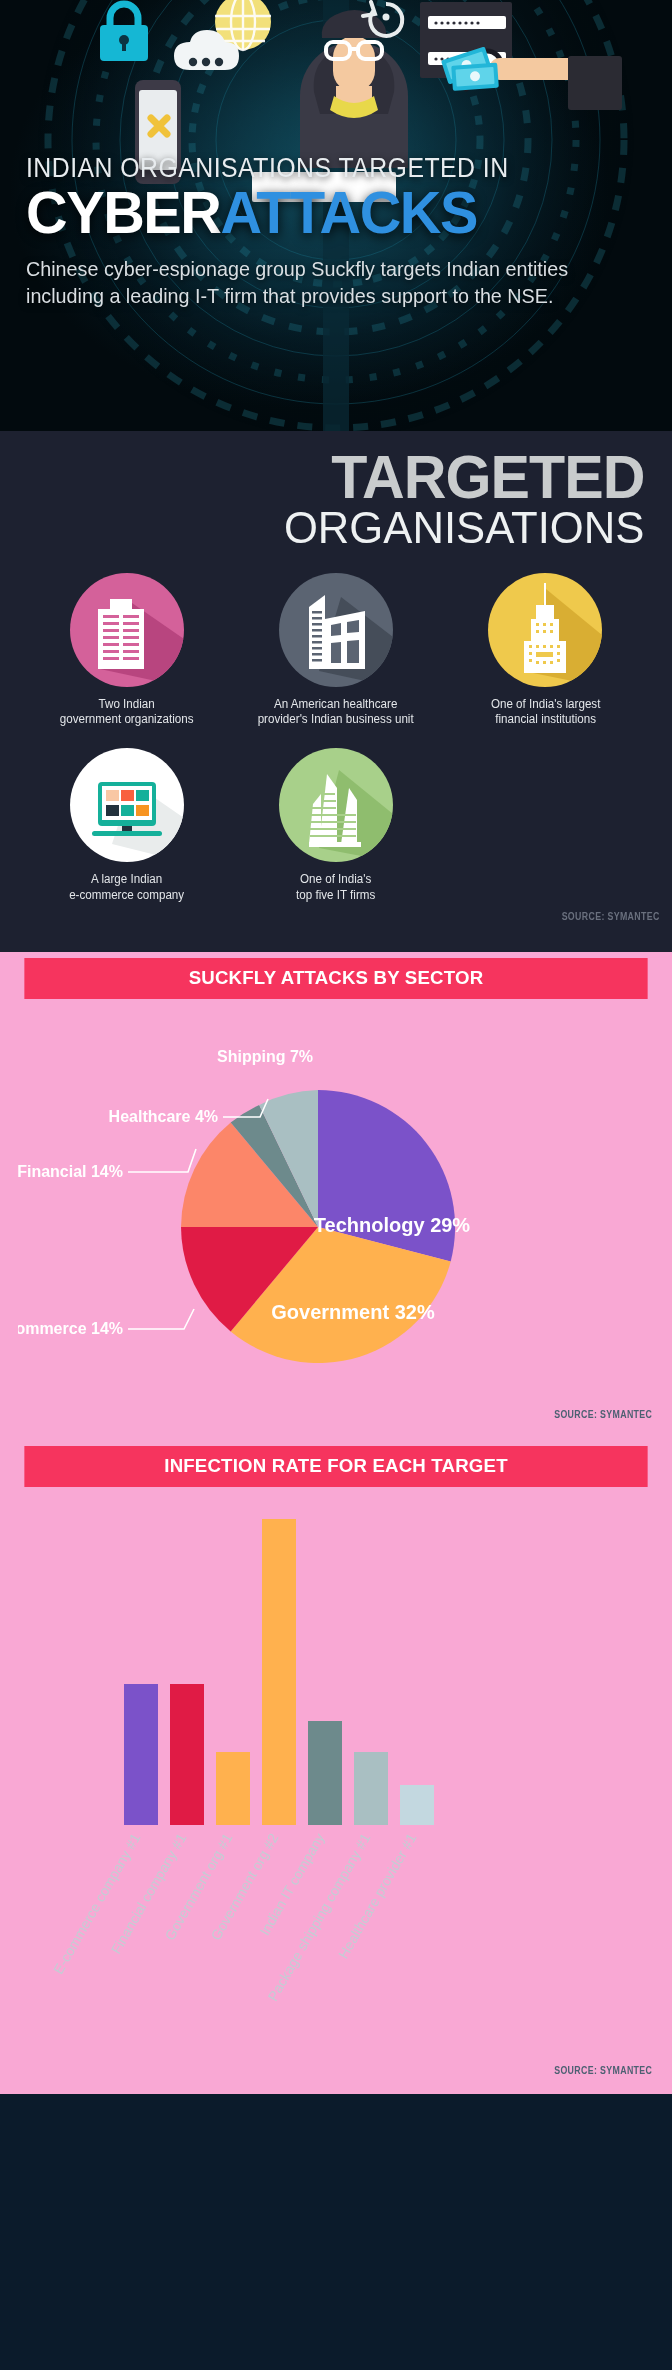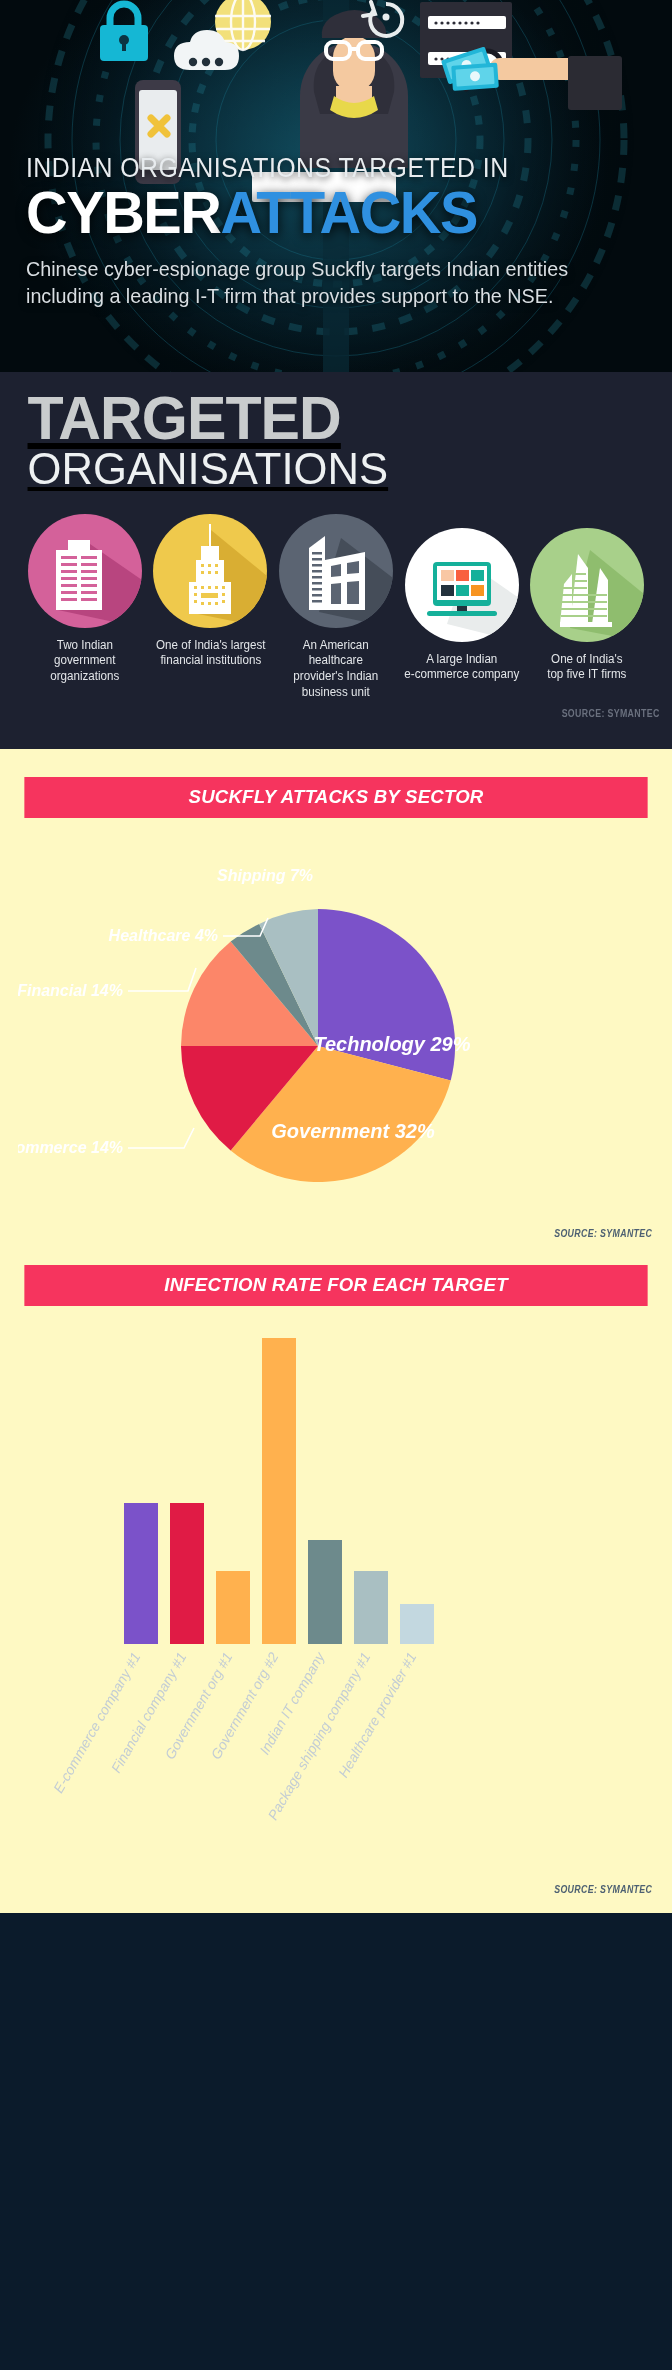--- a/index.html
+++ b/index.html
@@ -12,21 +12,21 @@
     position: relative;
     width: 672px;
     height: 2370px;
     overflow: hidden;
   }
 
   
   .hero {
     position: relative;
     width: 672px;
-    height: 372px;
+    height: 431px;
     background:
       radial-gradient(ellipse 300px 220px at 46% 44%, #0d3a4a 0%, #082733 38%, #04151d 68%, #020a0e 100%),
       #020a0e;
     overflow: hidden;
   }
   .hero-rings {
     position: absolute;
     left: 50%; top: 140px;
     width: 640px; height: 640px;
     margin-left: -320px;
@@ -70,42 +70,42 @@
     transform-origin: left center;
     text-shadow: 0 2px 8px rgba(0,0,0,.8);
   }
 
   
   .orgs {
     position: relative;
     background: #1d2130;
     padding: 18px 0 30px;
   }
-  .orgs-title-wrap { text-align: left; padding: 0 18px; text-decoration: underline; }
+  .orgs-title-wrap { text-align: right; padding: 0 18px; }
   .orgs-t1 {
     font-size: 61px;
     font-weight: 700;
     letter-spacing: -1px;
     color: #c9cccd;
     line-height: .95;
     transform: scaleX(.97);
   }
   .orgs-t2 {
     font-size: 45px;
     font-weight: 300;
     letter-spacing: 0px;
     color: #eef1f2;
     line-height: 1.02;
     margin-top: -2px;
     transform: scaleX(.97);
   }
 
   .org-grid {
     display: grid;
-    grid-template-columns: repeat(5, 1fr);
+    grid-template-columns: repeat(3, 1fr);
     gap: 6px 0;
     padding: 22px 22px 0;
   }
   .org-cell { text-align: center; }
   .org-circle {
     position: relative;
     width: 114px; height: 114px;
     margin: 0 auto;
     border-radius: 50%;
     overflow: hidden;
@@ -124,21 +124,21 @@
     padding: 8px 14px 0;
     font-size: 10px;
     letter-spacing: .4px;
     color: #6a707e;
     font-weight: 700;
     transform: scaleX(.88);
     transform-origin: right center;
   }
 
   
-  .chartsec { background: #fef9c3; padding: 28px 18px 10px; font-style: italic; }
+  .chartsec { background: #f9a8d4; padding: 6px 18px 10px; }
   .banner {
     background: #f6345e;
     color: #ffffff;
     text-align: center;
     font-size: 19px;
     font-weight: 700;
     letter-spacing: .2px;
     padding: 9px 6px 10px;
     transform: scaleX(.98);
   }
@@ -340,20 +340,47 @@
                 <rect x="53" y="70" width="16" height="3"></rect>
               <rect x="33" y="77" width="16" height="3"></rect>
                 <rect x="53" y="77" width="16" height="3"></rect>
               <rect x="33" y="84" width="16" height="3"></rect>
                 <rect x="53" y="84" width="16" height="3"></rect>
             </g>
           </svg>
         </div>
         <div class="org-caption">Two Indian
 government organizations</div>
+      </div>
+
+      <div class="org-cell">
+        <div class="org-circle" style="background:#5b6472">
+          <svg viewBox="0 0 114 114">
+            <path d="M40 98 L114 114 L114 64 L62 24 Z" fill="#454d59"></path>
+            <path d="M30 34 L46 22 L46 96 L30 96 Z" fill="#ffffff"></path>
+            <path d="M46 46 L86 38 L86 96 L46 96 Z" fill="#ffffff"></path>
+            <g fill="#5b6472">
+              <rect x="33" y="38" width="10" height="2.5"></rect>
+                <rect x="33" y="44" width="10" height="2.5"></rect>
+              <rect x="33" y="50" width="10" height="2.5"></rect>
+                <rect x="33" y="56" width="10" height="2.5"></rect>
+              <rect x="33" y="62" width="10" height="2.5"></rect>
+                <rect x="33" y="68" width="10" height="2.5"></rect>
+              <rect x="33" y="74" width="10" height="2.5"></rect>
+                <rect x="33" y="80" width="10" height="2.5"></rect>
+              <rect x="33" y="86" width="10" height="2.5"></rect>
+              <path d="M52 52 L62 50 L62 62 L52 63 Z"></path>
+              <path d="M68 49 L80 47 L80 59 L68 60 Z"></path>
+              <path d="M52 70 L62 69 L62 90 L52 90 Z"></path>
+              <path d="M68 68 L80 67 L80 90 L68 90 Z"></path>
+            </g>
+          </svg>
+        </div>
+        <div class="org-caption">An American healthcare
+provider's Indian business unit</div>
       </div>
 
       <div class="org-cell">
         <div class="org-circle" style="background:#efc94c">
           <svg viewBox="0 0 114 114">
             <path d="M45 100 L114 114 L114 62 L58 16 Z" fill="#d9ae33"></path>
             <rect x="56" y="10" width="2" height="22" fill="#ffffff"></rect>
             <path d="M48 32 h18 v14 h-18 z" fill="#ffffff"></path>
             <rect x="43" y="46" width="28" height="22" fill="#ffffff"></rect>
             <rect x="36" y="68" width="42" height="32" fill="#ffffff"></rect>
@@ -377,47 +404,20 @@
                 <rect x="55" y="88" width="3" height="3"></rect>
                 <rect x="62" y="88" width="3" height="3"></rect>
                 <rect x="69" y="86" width="3" height="3"></rect>
             </g>
           </svg>
         </div>
         <div class="org-caption">One of India's largest
 financial institutions</div>
       </div>
 
-      <div class="org-cell">
-        <div class="org-circle" style="background:#5b6472">
-          <svg viewBox="0 0 114 114">
-            <path d="M40 98 L114 114 L114 64 L62 24 Z" fill="#454d59"></path>
-            <path d="M30 34 L46 22 L46 96 L30 96 Z" fill="#ffffff"></path>
-            <path d="M46 46 L86 38 L86 96 L46 96 Z" fill="#ffffff"></path>
-            <g fill="#5b6472">
-              <rect x="33" y="38" width="10" height="2.5"></rect>
-                <rect x="33" y="44" width="10" height="2.5"></rect>
-              <rect x="33" y="50" width="10" height="2.5"></rect>
-                <rect x="33" y="56" width="10" height="2.5"></rect>
-              <rect x="33" y="62" width="10" height="2.5"></rect>
-                <rect x="33" y="68" width="10" height="2.5"></rect>
-              <rect x="33" y="74" width="10" height="2.5"></rect>
-                <rect x="33" y="80" width="10" height="2.5"></rect>
-              <rect x="33" y="86" width="10" height="2.5"></rect>
-              <path d="M52 52 L62 50 L62 62 L52 63 Z"></path>
-              <path d="M68 49 L80 47 L80 59 L68 60 Z"></path>
-              <path d="M52 70 L62 69 L62 90 L52 90 Z"></path>
-              <path d="M68 68 L80 67 L80 90 L68 90 Z"></path>
-            </g>
-          </svg>
-        </div>
-        <div class="org-caption">An American healthcare
-provider's Indian business unit</div>
-      </div>
-
       <div class="org-cell" style="margin-top:14px">
         <div class="org-circle" style="background:#ffffff">
           <svg viewBox="0 0 114 114">
             <path d="M42 96 L114 114 L114 70 L62 34 Z" fill="#e9ecec"></path>
             <rect x="28" y="34" width="58" height="44" rx="4" fill="#15b09a"></rect>
             <rect x="32" y="38" width="50" height="34" fill="#ffffff"></rect>
             <g>
               <rect x="36" y="42" width="13" height="11" fill="#f9c7a4"></rect>
               <rect x="51" y="42" width="13" height="11" fill="#f9603f"></rect>
               <rect x="66" y="42" width="13" height="11" fill="#15b09a"></rect>

